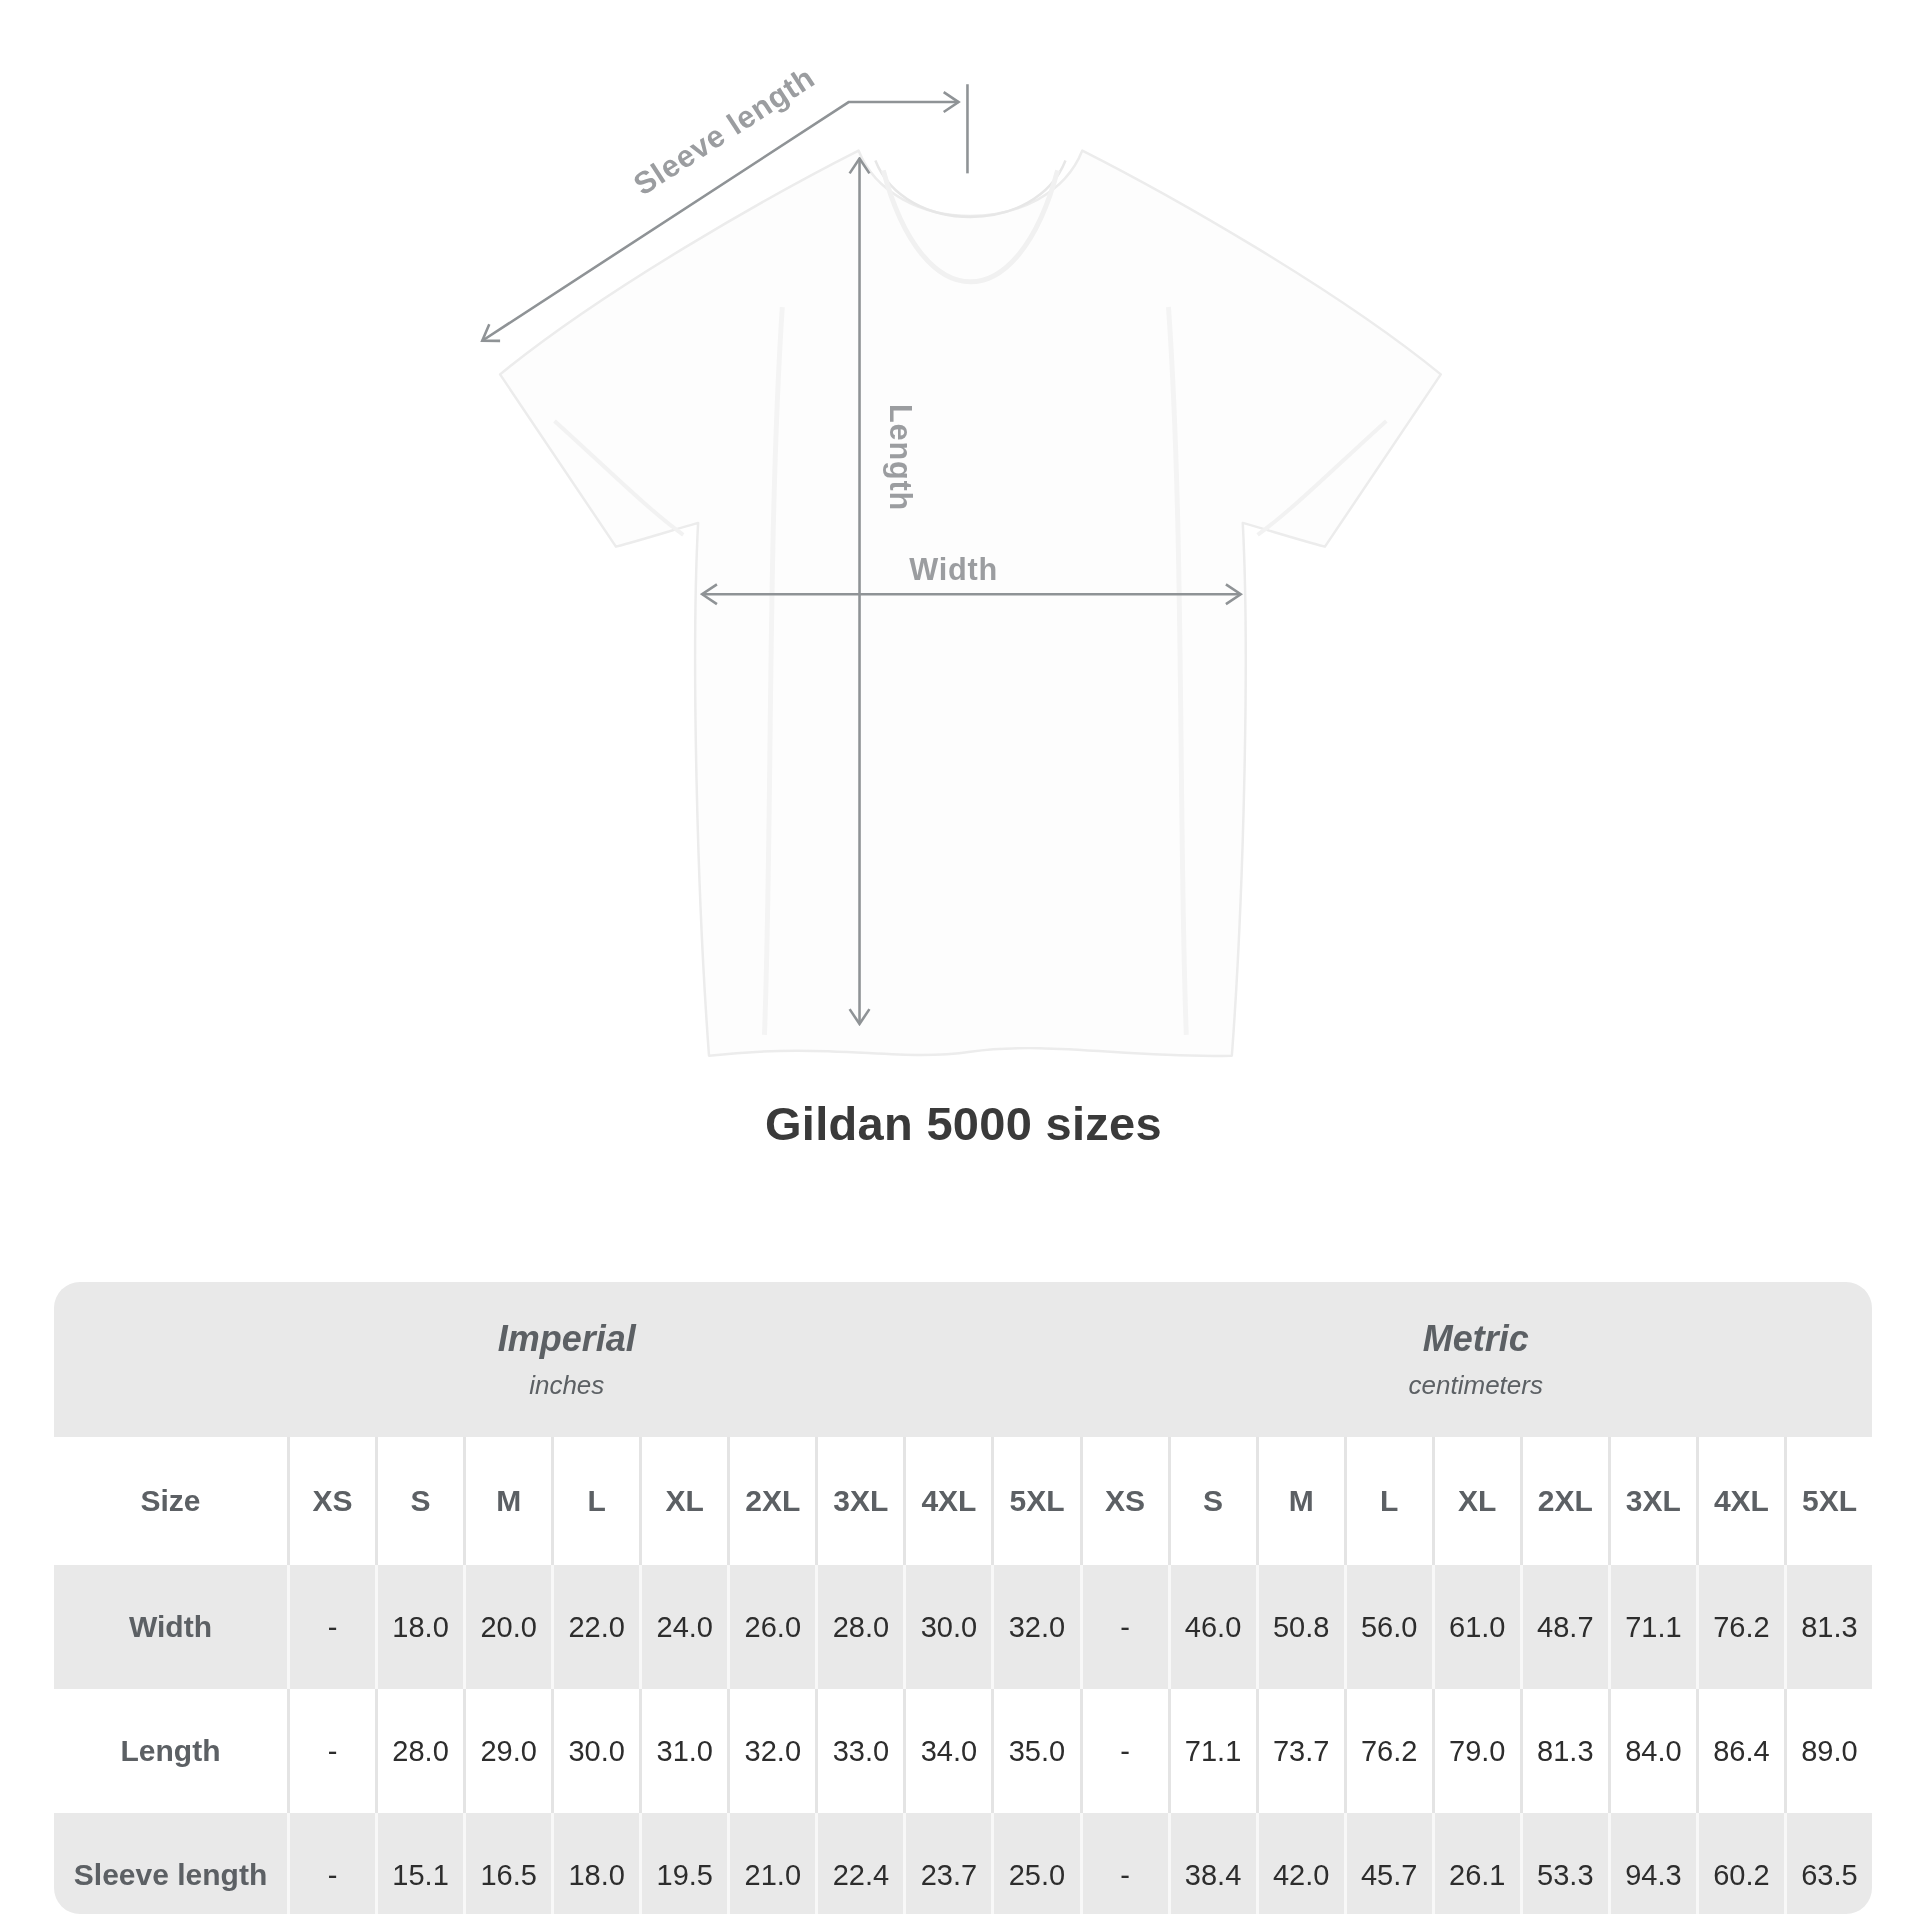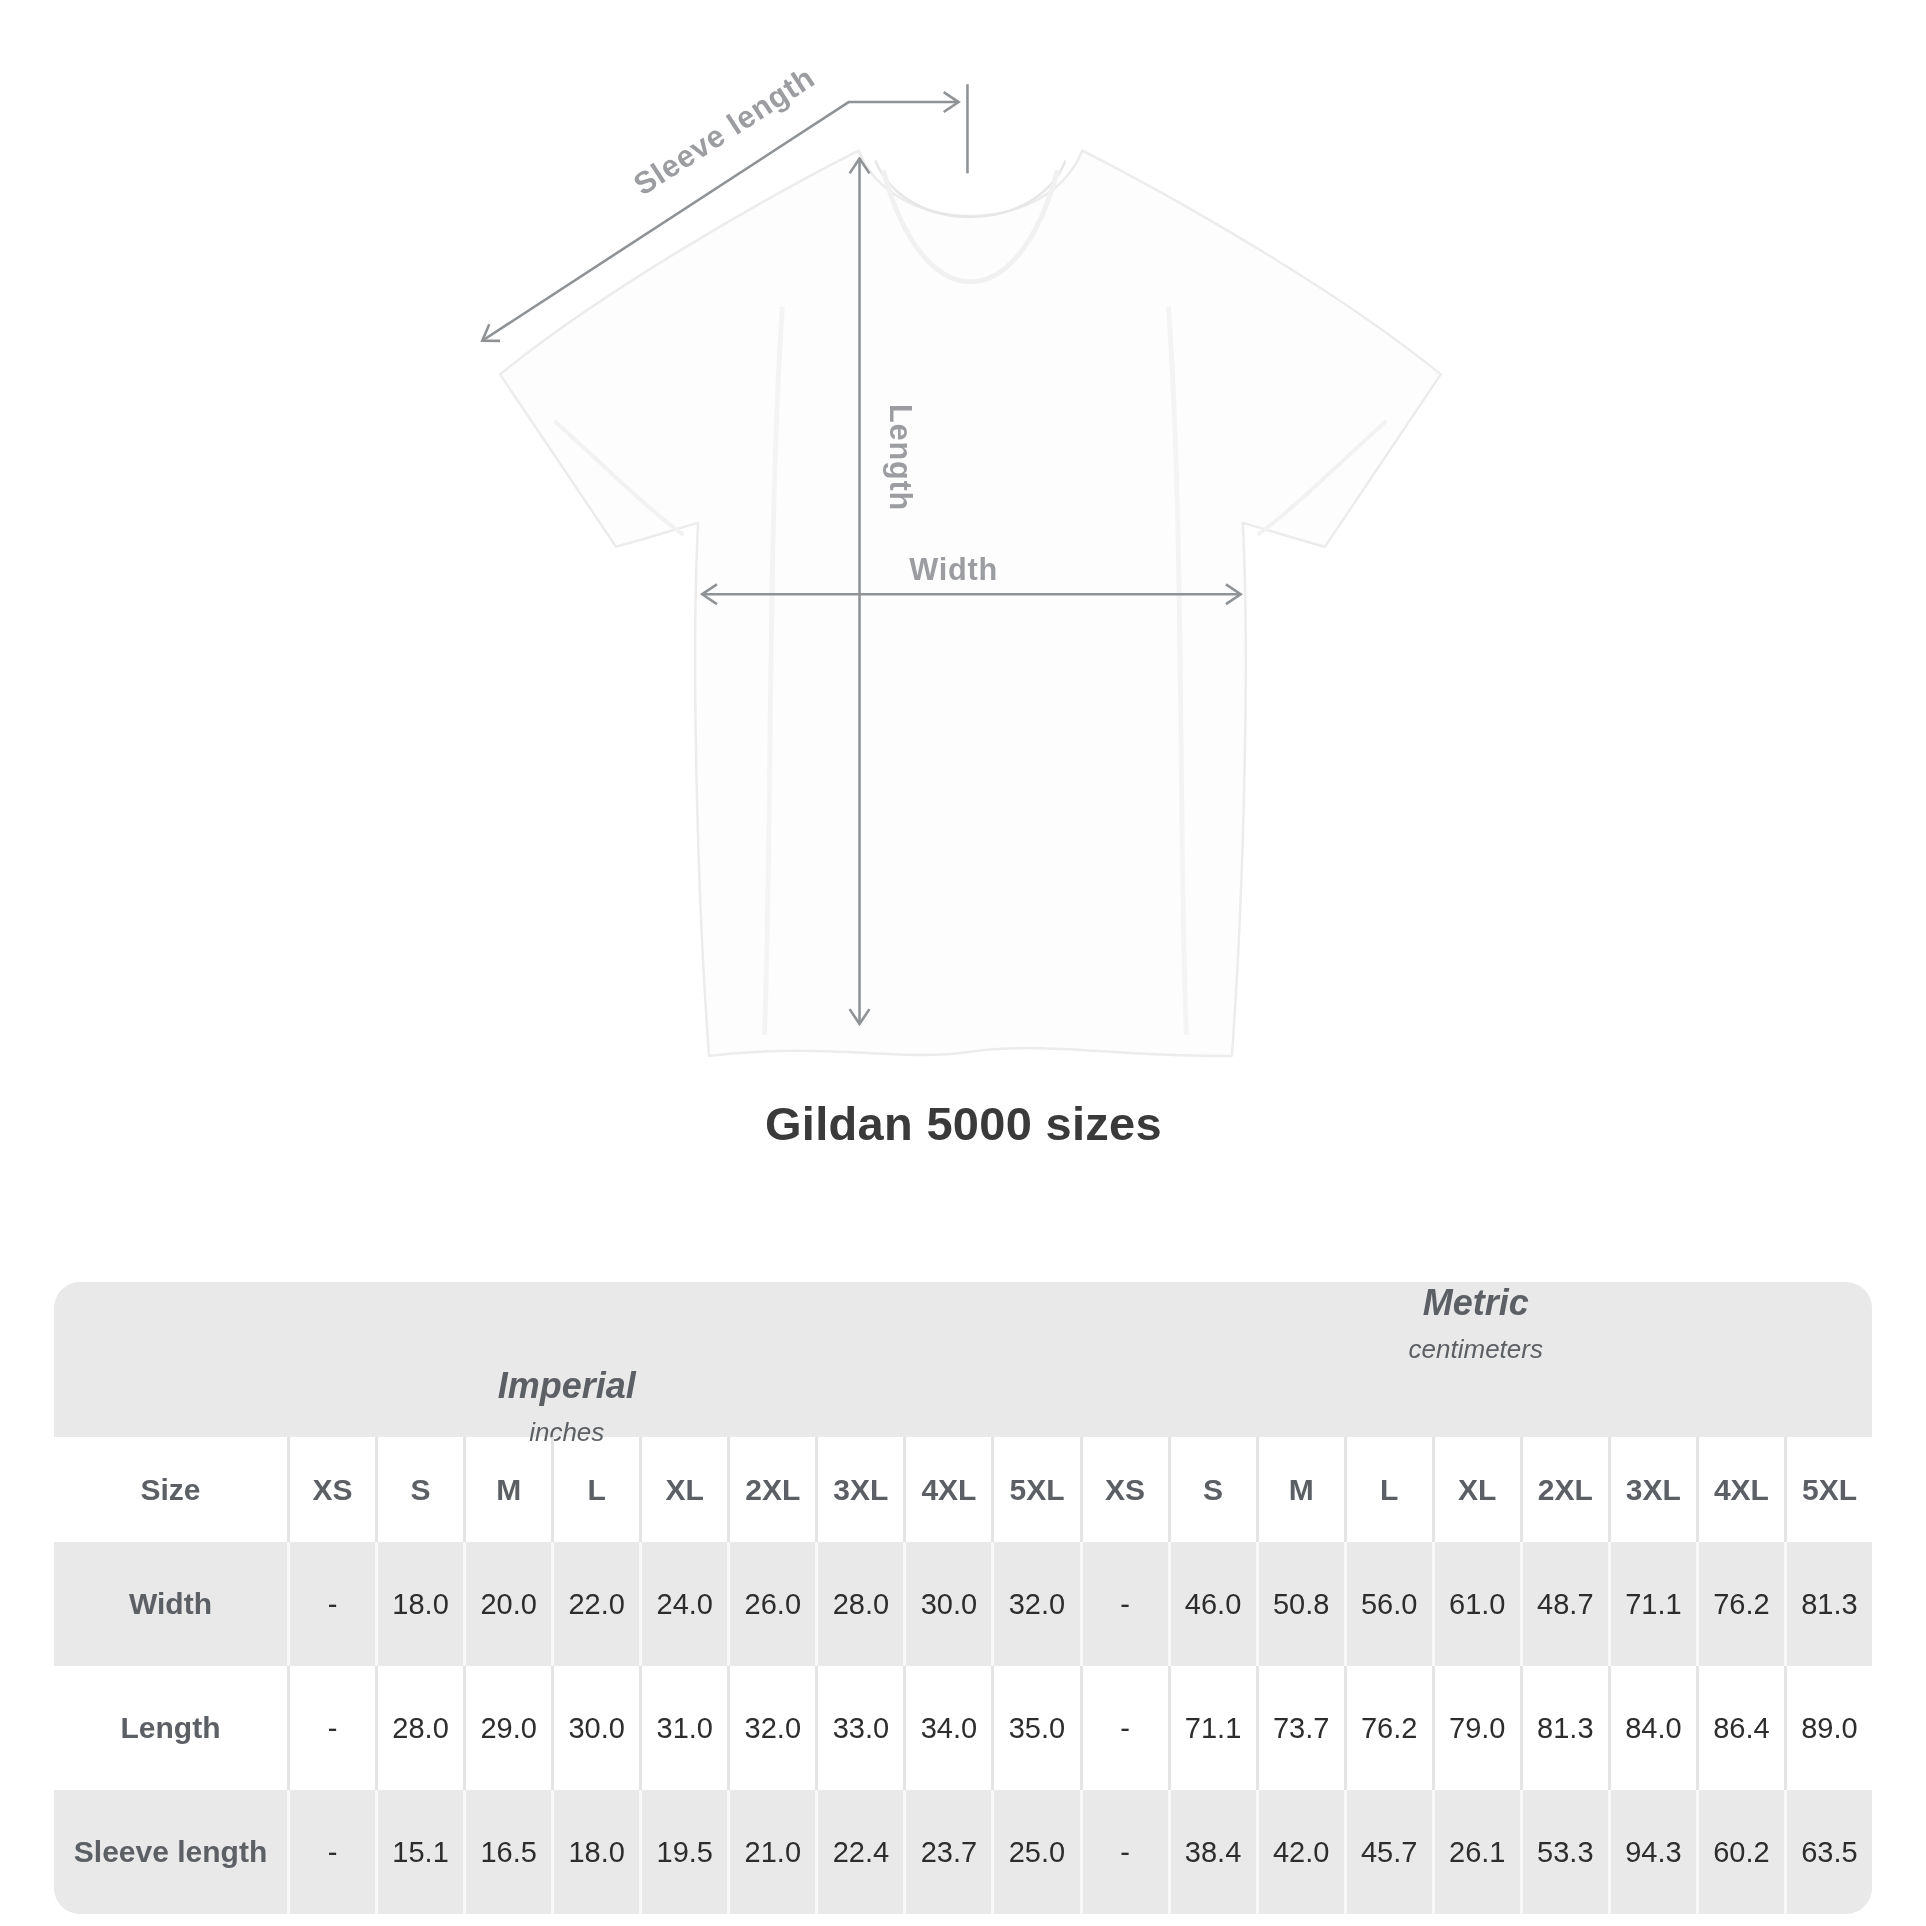--- a/index.html
+++ b/index.html
@@ -29,21 +29,21 @@
   }
 
   
   .size-table{
     position:absolute;left:54px;top:1282px;width:1818px;height:632px;
     background:var(--table-bg,#e9e9e9);
     border-radius:26px;overflow:hidden;
   }
   .trow{display:grid;grid-template-columns:233px repeat(18,1fr);}
   .group-row{height:155px;}
-  .size-row{height:105px;background:#ffffff;}
+  .size-row{height:128px;background:#ffffff;}
   .data-row{height:124px;}
   .row-white{background:#ffffff;}
   .row-gray{background:transparent;}
 
   .group-cell{
     display:flex;flex-direction:column;align-items:center;justify-content:center;
     color:var(--header-text,#54585c);font-style:italic;
   }
   .group-title{font-size:36px;font-weight:700;}
   .group-sub{font-size:26px;margin-top:10px;}
@@ -112,27 +112,27 @@
     </svg>
   </div>
 
   <div class="heading">
     <h1 class="title">Gildan 5000 sizes</h1>
   </div>
 
   <div class="size-table">
 
     <div class="trow group-row">
+      <div class="group-cell" style="grid-column:1 / 11">
+        <div class="group-title">Imperial</div>
+        <div class="group-sub">inches</div>
+      </div>
       <div class="group-cell" style="grid-column:11 / 20">
         <div class="group-title">Metric</div>
         <div class="group-sub">centimeters</div>
-      </div>
-      <div class="group-cell" style="grid-column:1 / 11">
-        <div class="group-title">Imperial</div>
-        <div class="group-sub">inches</div>
       </div>
     </div>
 
     <div class="trow size-row row-white">
       <div class="cell label-cell">Size</div>
 
     <div class="cell head-cell">XS</div>
         <div class="cell head-cell">S</div>
         <div class="cell head-cell">M</div>
         <div class="cell head-cell">L</div>

